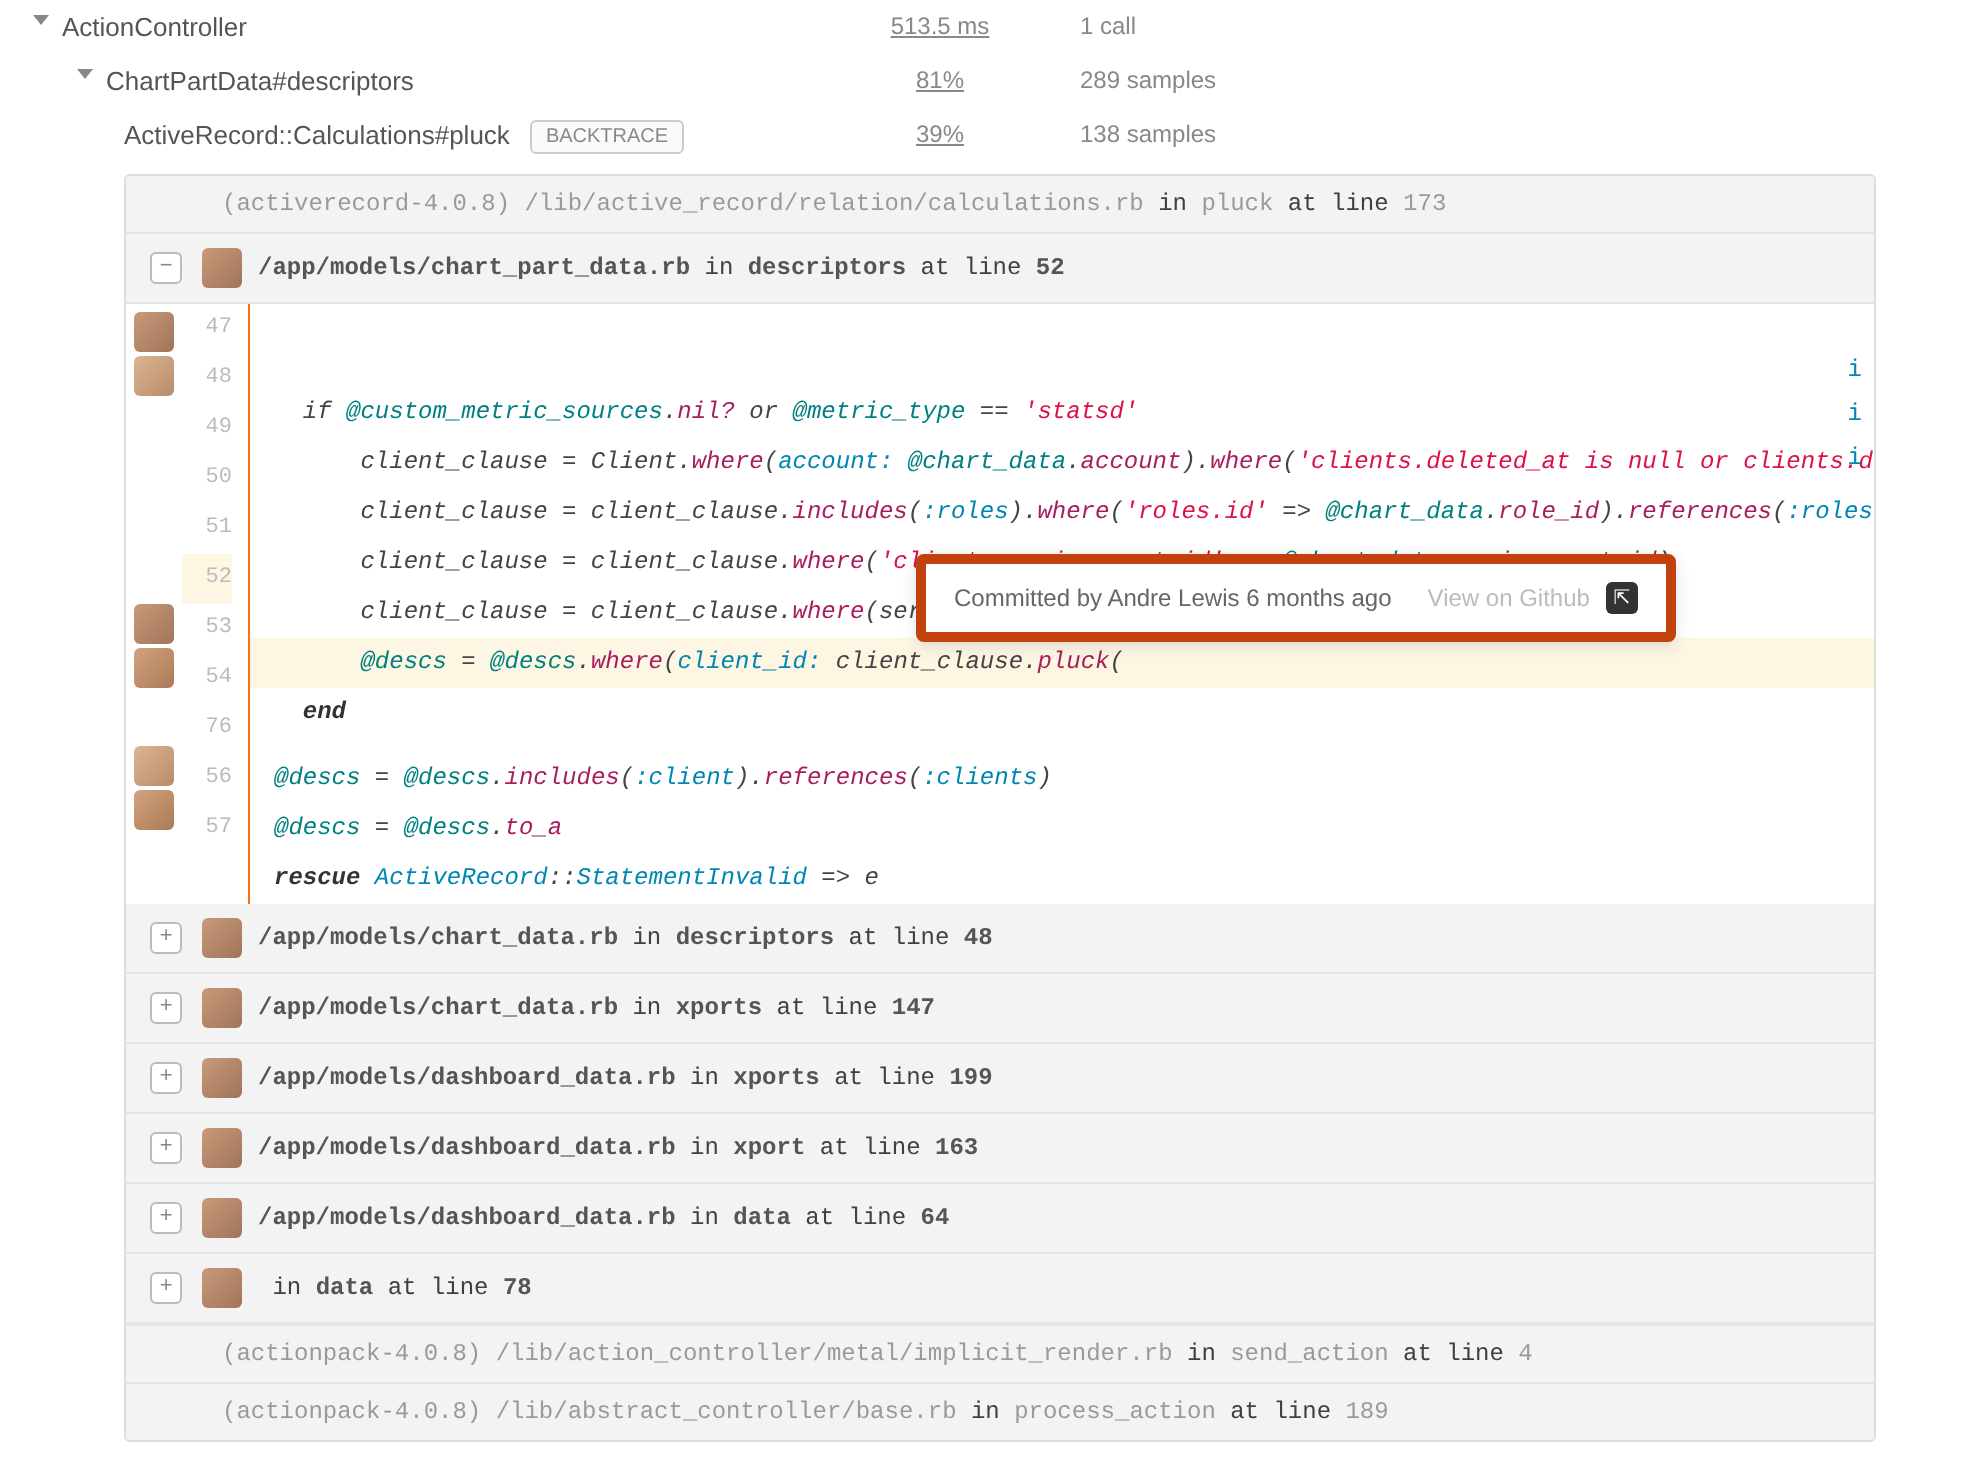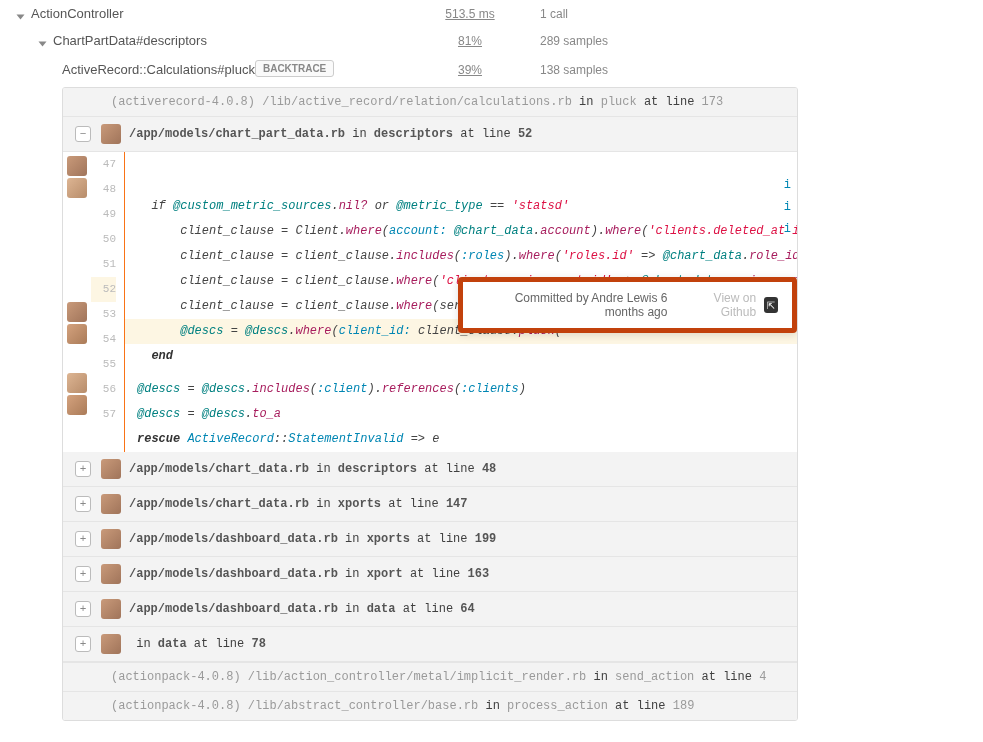--- a/index.html
+++ b/index.html
@@ -1,30 +1,30 @@
 <!DOCTYPE html>
 <html><head>
 <meta charset="utf-8">
 <style>
 * { box-sizing: border-box; margin: 0; padding: 0; }
 body { font-family: -apple-system, BlinkMacSystemFont, "Segoe UI", Helvetica, Arial, sans-serif; font-size: 13px; color: #444; background: #fff; width: 983px; }
 .mono { font-family: "SFMono-Regular", Consolas, "Liberation Mono", Menlo, monospace; font-size: 12px; }
-.row { display: flex; align-items: flex-end; padding: 6px 0 6px 18px; }
+.row { display: flex; align-items: flex-start; padding: 6px 0 6px 18px; }
 .row.indent1 { padding-left: 40px; }
 .row.indent2 { padding-left: 62px; }
 .tri { display: inline-block; width: 0; height: 0; border-left: 5px solid #888; border-top: 4px solid transparent; border-bottom: 4px solid transparent; transform: rotate(90deg); margin-right: 8px; cursor:pointer;}
 .rowname { flex: 0 0 auto; color: #555; }
-.btn-backtrace { margin-left: 0; font-size: 10px; color: #888; border: 1px solid #ccc; border-radius: 3px; padding: 2px 7px; background: #fafafa; cursor:pointer;font-weight:bold;}
+.btn-backtrace { margin-left: 10px; font-size: 10px; color: #888; border: 1px solid #ccc; border-radius: 3px; padding: 2px 7px; background: #fafafa; cursor:pointer;}
 .col-time { position: absolute; left: 430px; width: 80px; text-align: center; color: #888; font-size: 12px; text-decoration: underline;}
 .col-calls { position: absolute; left: 540px; width: 110px; text-align: left; color: #888; font-size: 12px;}
 .col-bar { position: absolute; left: 590px; width: 100px; height: 16px; }
 .bar-bg { position: relative; width: 100px; height: 11px; border-radius: 6px; background: #d5eebd; }
 .bar-fg { position: absolute; left:0; top:0; height: 11px; border-radius: 6px; background: #73c131; }
 .pill { width: 30px; height: 11px; border-radius: 6px; background:#73c131;}
-.panel { border: 1px solid #ddd; border-radius: 3px; margin: 4px 0 0 62px; width: 736px; overflow: hidden;}
+.panel { border: 1px solid #ddd; border-radius: 3px; margin: 4px 0 0 62px; width: 876px; overflow: hidden;}
 .gray-row { background: #f3f3f3; display:flex; align-items:center; padding: 7px 12px; border-bottom:1px solid #e5e5e5;}
 .gray-row.b { border-top:1px solid #e5e5e5; border-bottom:none;}
 .gray-row .expand { width:16px; height:16px; border:1px solid #bbb; border-radius:3px; display:flex; align-items:center; justify-content:center; font-size:11px; color:#888; margin-right:10px; background:#fff; cursor:pointer;}
 .avatar { width:20px; height:20px; border-radius:3px; margin-right:8px; flex-shrink:0; background: linear-gradient(135deg,#c99a7a,#a0745a); }
 .av2 { background: linear-gradient(135deg,#ddb593,#b78c6a);}
 .av3 { background: linear-gradient(135deg,#d4a27e,#aa7b58);}
 .path-info { color:#9a9a9a; }
 .path-info .path { color:#555; font-weight:600;}
 .path-info .kw { color:#404040;}
 .path-info .sym { color:#555; font-weight:600;}
@@ -113,21 +113,21 @@
     </div>
     <div class="gutter-ln">
       <div class="ln">47</div>
         <div class="ln">48</div>
         <div class="ln">49</div>
         <div class="ln">50</div>
         <div class="ln">51</div>
         <div class="ln hl">52</div>
         <div class="ln">53</div>
         <div class="ln">54</div>
-        <div class="ln">55</div>
+        <div class="ln">76</div>
         <div class="ln">56</div>
         <div class="ln">57</div>
     </div>
     <div class="code-lines" id="codelines">
       
     <div class="cl">  <span>if </span><span class="tok-var">@custom_metric_sources</span><span>.</span><span class="tok-meth">nil?</span><span> or </span><span class="tok-var">@metric_type</span><span> == </span><span class="tok-str">'statsd'</span></div><div class="cl">    <span>  client_clause = Client.</span><span class="tok-meth">where</span><span>(</span><span class="tok-sym">account:</span><span> </span><span class="tok-var">@chart_data</span><span>.</span><span class="tok-meth">account</span><span>).</span><span class="tok-meth">where</span><span>(</span><span class="tok-str">'clients.deleted_at is null or clients.deleted_at &gt;= ?'</span></div><div class="cl">    <span>  client_clause = client_clause.</span><span class="tok-meth">includes</span><span>(</span><span class="tok-sym">:roles</span><span>).</span><span class="tok-meth">where</span><span>(</span><span class="tok-str">'roles.id'</span><span> =&gt; </span><span class="tok-var">@chart_data</span><span>.</span><span class="tok-meth">role_id</span><span>).</span><span class="tok-meth">references</span><span>(</span><span class="tok-sym">:roles</span><span>)</span></div><div class="cl">    <span>  client_clause = client_clause.</span><span class="tok-meth">where</span><span>(</span><span class="tok-str">'clients.environment_id'</span><span> =&gt; </span><span class="tok-var">@chart_data</span><span>.</span><span class="tok-meth">environment_id</span><span>)</span></div><div class="cl">    <span>  client_clause = client_clause.</span><span class="tok-meth">where</span><span>(server_name_clause(</span><span class="tok-var">@chart_data</span><span>.</span><span class="tok-meth">server_name</span><span>))</span></div><div class="cl hl">    <span>  </span><span class="tok-var">@descs</span><span> = </span><span class="tok-var">@descs</span><span>.</span><span class="tok-meth">where</span><span>(</span><span class="tok-sym">client_id:</span><span> client_clause.</span><span class="tok-meth">pluck</span><span>(</span></div><div class="cl">  <span class="tok-kw">end</span></div><div class="cl"><span></span></div><div class="cl"><span class="tok-var">@descs</span><span> = </span><span class="tok-var">@descs</span><span>.</span><span class="tok-meth">includes</span><span>(</span><span class="tok-sym">:client</span><span>).</span><span class="tok-meth">references</span><span>(</span><span class="tok-sym">:clients</span><span>)</span></div><div class="cl"><span class="tok-var">@descs</span><span> = </span><span class="tok-var">@descs</span><span>.</span><span class="tok-meth">to_a</span></div><div class="cl"><span class="tok-kw">rescue </span><span class="tok-const">ActiveRecord</span><span>::</span><span class="tok-const">StatementInvalid</span><span> =&gt; e</span></div></div>
     <div class="tooltip">
       <span class="msg">Committed by Andre Lewis 6 months ago</span>
       <span class="gh">View on Github</span>
       <span class="ghicon">⇱</span>

